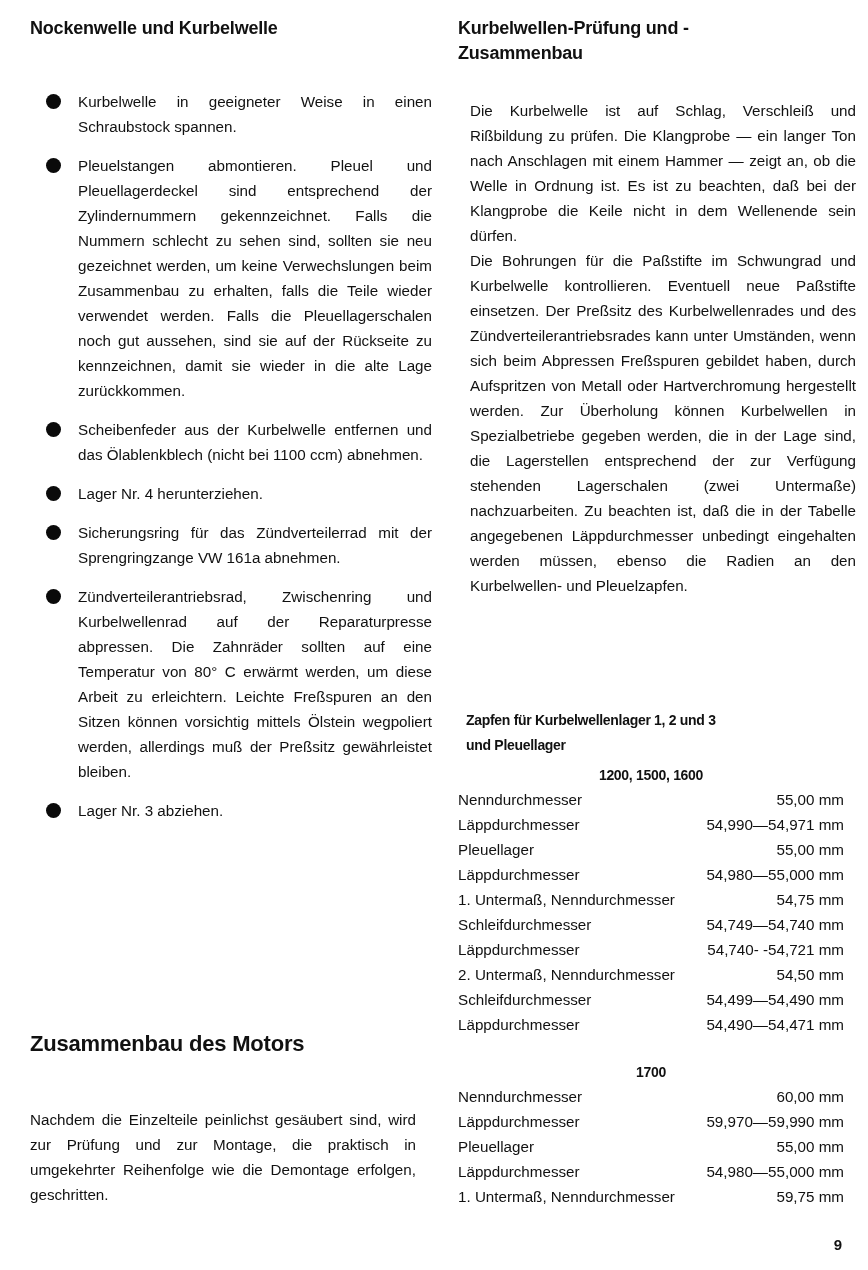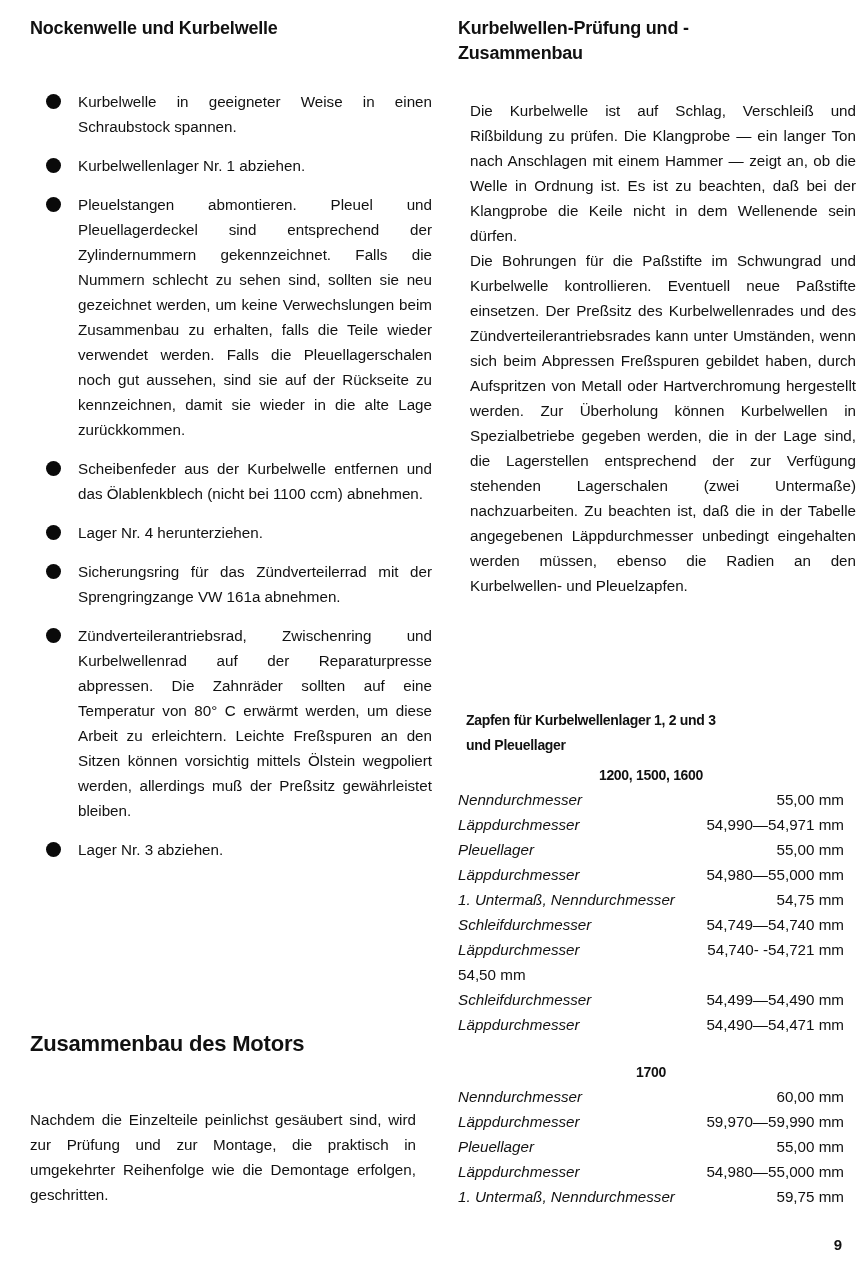--- a/index.html
+++ b/index.html
@@ -26,36 +26,35 @@
   .para-left { position: absolute; top: 1107px; left: 0; width: 386px; }
   .para-right-1 { position: absolute; top: 98px; left: 12px; width: 386px; }
 
   .subhead { position: absolute; top: 708px; left: 8px; width: 386px; font-size: 14px; line-height: 25px; font-weight: bold; letter-spacing: -0.3px; }
 
   .spec-block { position: absolute; left: 0; width: 386px; }
   .spec-block-1 { top: 764px; }
   .spec-block-2 { top: 1061px; }
   .spec-head { text-align: center; font-weight: bold; font-size: 14px; line-height: 23px; letter-spacing: -0.3px; }
   .spec-row { display: flex; justify-content: space-between; font-size: 15.2px; line-height: 25px; }
-  .spec-label { white-space: nowrap; font-style: italic; }
+  .spec-label { white-space: nowrap; }
   .spec-value { white-space: nowrap; text-align: right; }
 
   .page-number { position: absolute; right: 26px; top: 1236px; font-size: 15px; font-weight: bold; }
 </style>
 </head>
 <body>
 
 <div class="page">
 
   <div class="col-left">
     <h2 class="h-left-1">Nockenwelle und Kurbelwelle</h2>
 
     <ul class="bullets">
       <li><span class="bullet-dot"></span><span>Kurbelwelle in geeigneter Weise in einen Schraubstock spannen.</span></li>
-      <li><span class="bullet-dot"></span><span>Kurbelwellenlager Nr. 1 abziehen.</span></li>
       <li><span class="bullet-dot"></span><span>Pleuelstangen abmontieren. Pleuel und Pleuellagerdeckel sind entsprechend der Zylindernummern gekennzeichnet. Falls die Nummern schlecht zu sehen sind, sollten sie neu gezeichnet werden, um keine Verwechslungen beim Zusammenbau zu erhalten, falls die Teile wieder verwendet werden. Falls die Pleuellagerschalen noch gut aussehen, sind sie auf der Rückseite zu kennzeichnen, damit sie wieder in die alte Lage zurückkommen.</span></li>
       <li><span class="bullet-dot"></span><span>Scheibenfeder aus der Kurbelwelle entfernen und das Ölablenkblech (nicht bei 1100 ccm) abnehmen.</span></li>
       <li><span class="bullet-dot"></span><span>Lager Nr. 4 herunterziehen.</span></li>
       <li><span class="bullet-dot"></span><span>Sicherungsring für das Zündverteilerrad mit der Sprengringzange VW 161a abnehmen.</span></li>
       <li><span class="bullet-dot"></span><span>Zündverteilerantriebsrad, Zwischenring und Kurbelwellenrad auf der Reparaturpresse abpressen. Die Zahnräder sollten auf eine Temperatur von 80° C erwärmt werden, um diese Arbeit zu erleichtern. Leichte Freßspuren an den Sitzen können vorsichtig mittels Ölstein wegpoliert werden, allerdings muß der Preßsitz gewährleistet bleiben.</span></li>
       <li><span class="bullet-dot"></span><span>Lager Nr. 3 abziehen.</span></li>
     </ul>
 
     <h2 class="h-left-2">Zusammenbau des Motors</h2>
     <p class="para para-left">Nachdem die Einzelteile peinlichst gesäubert sind, wird zur Prüfung und zur Montage, die praktisch in umgekehrter Reihenfolge wie die Demontage erfolgen, geschritten.</p>
@@ -98,20 +97,21 @@
         </div>
       <div class="spec-row">
           <span class="spec-label">Schleifdurchmesser</span>
           <span class="spec-value">54,749—54,740 mm</span>
         </div>
       <div class="spec-row">
           <span class="spec-label">Läppdurchmesser</span>
           <span class="spec-value">54,740- -54,721 mm</span>
         </div>
       <div class="spec-row">
+          <span class="spec-label">2. Untermaß, Nenndurchmesser</span>
           <span class="spec-value">54,50 mm</span>
         </div>
       <div class="spec-row">
           <span class="spec-label">Schleifdurchmesser</span>
           <span class="spec-value">54,499—54,490 mm</span>
         </div>
       <div class="spec-row">
           <span class="spec-label">Läppdurchmesser</span>
           <span class="spec-value">54,490—54,471 mm</span>
         </div>

